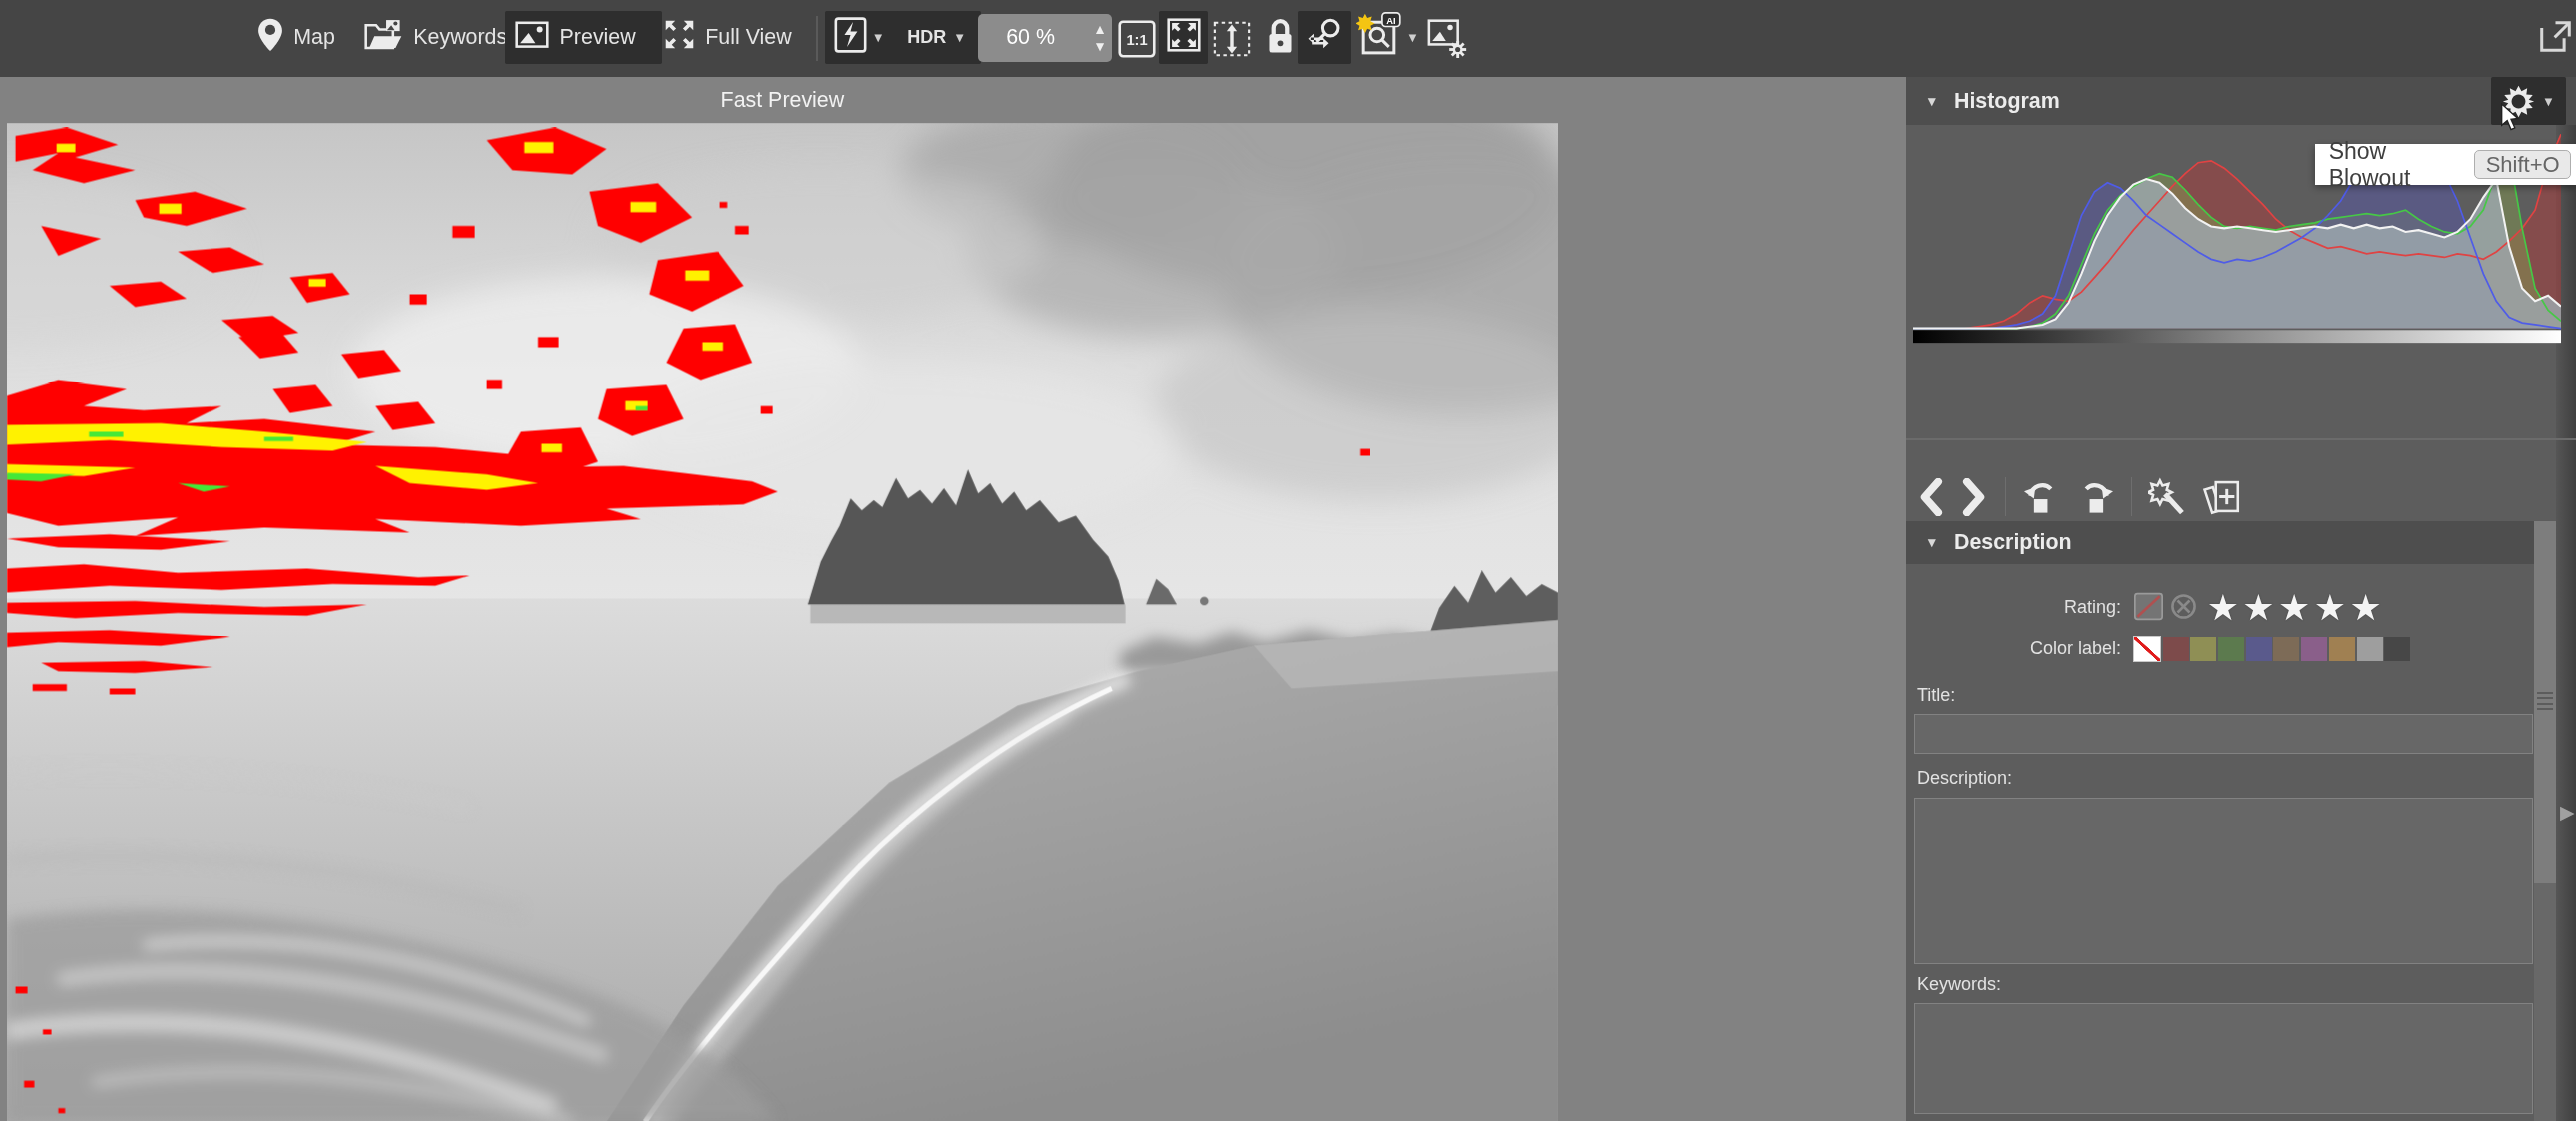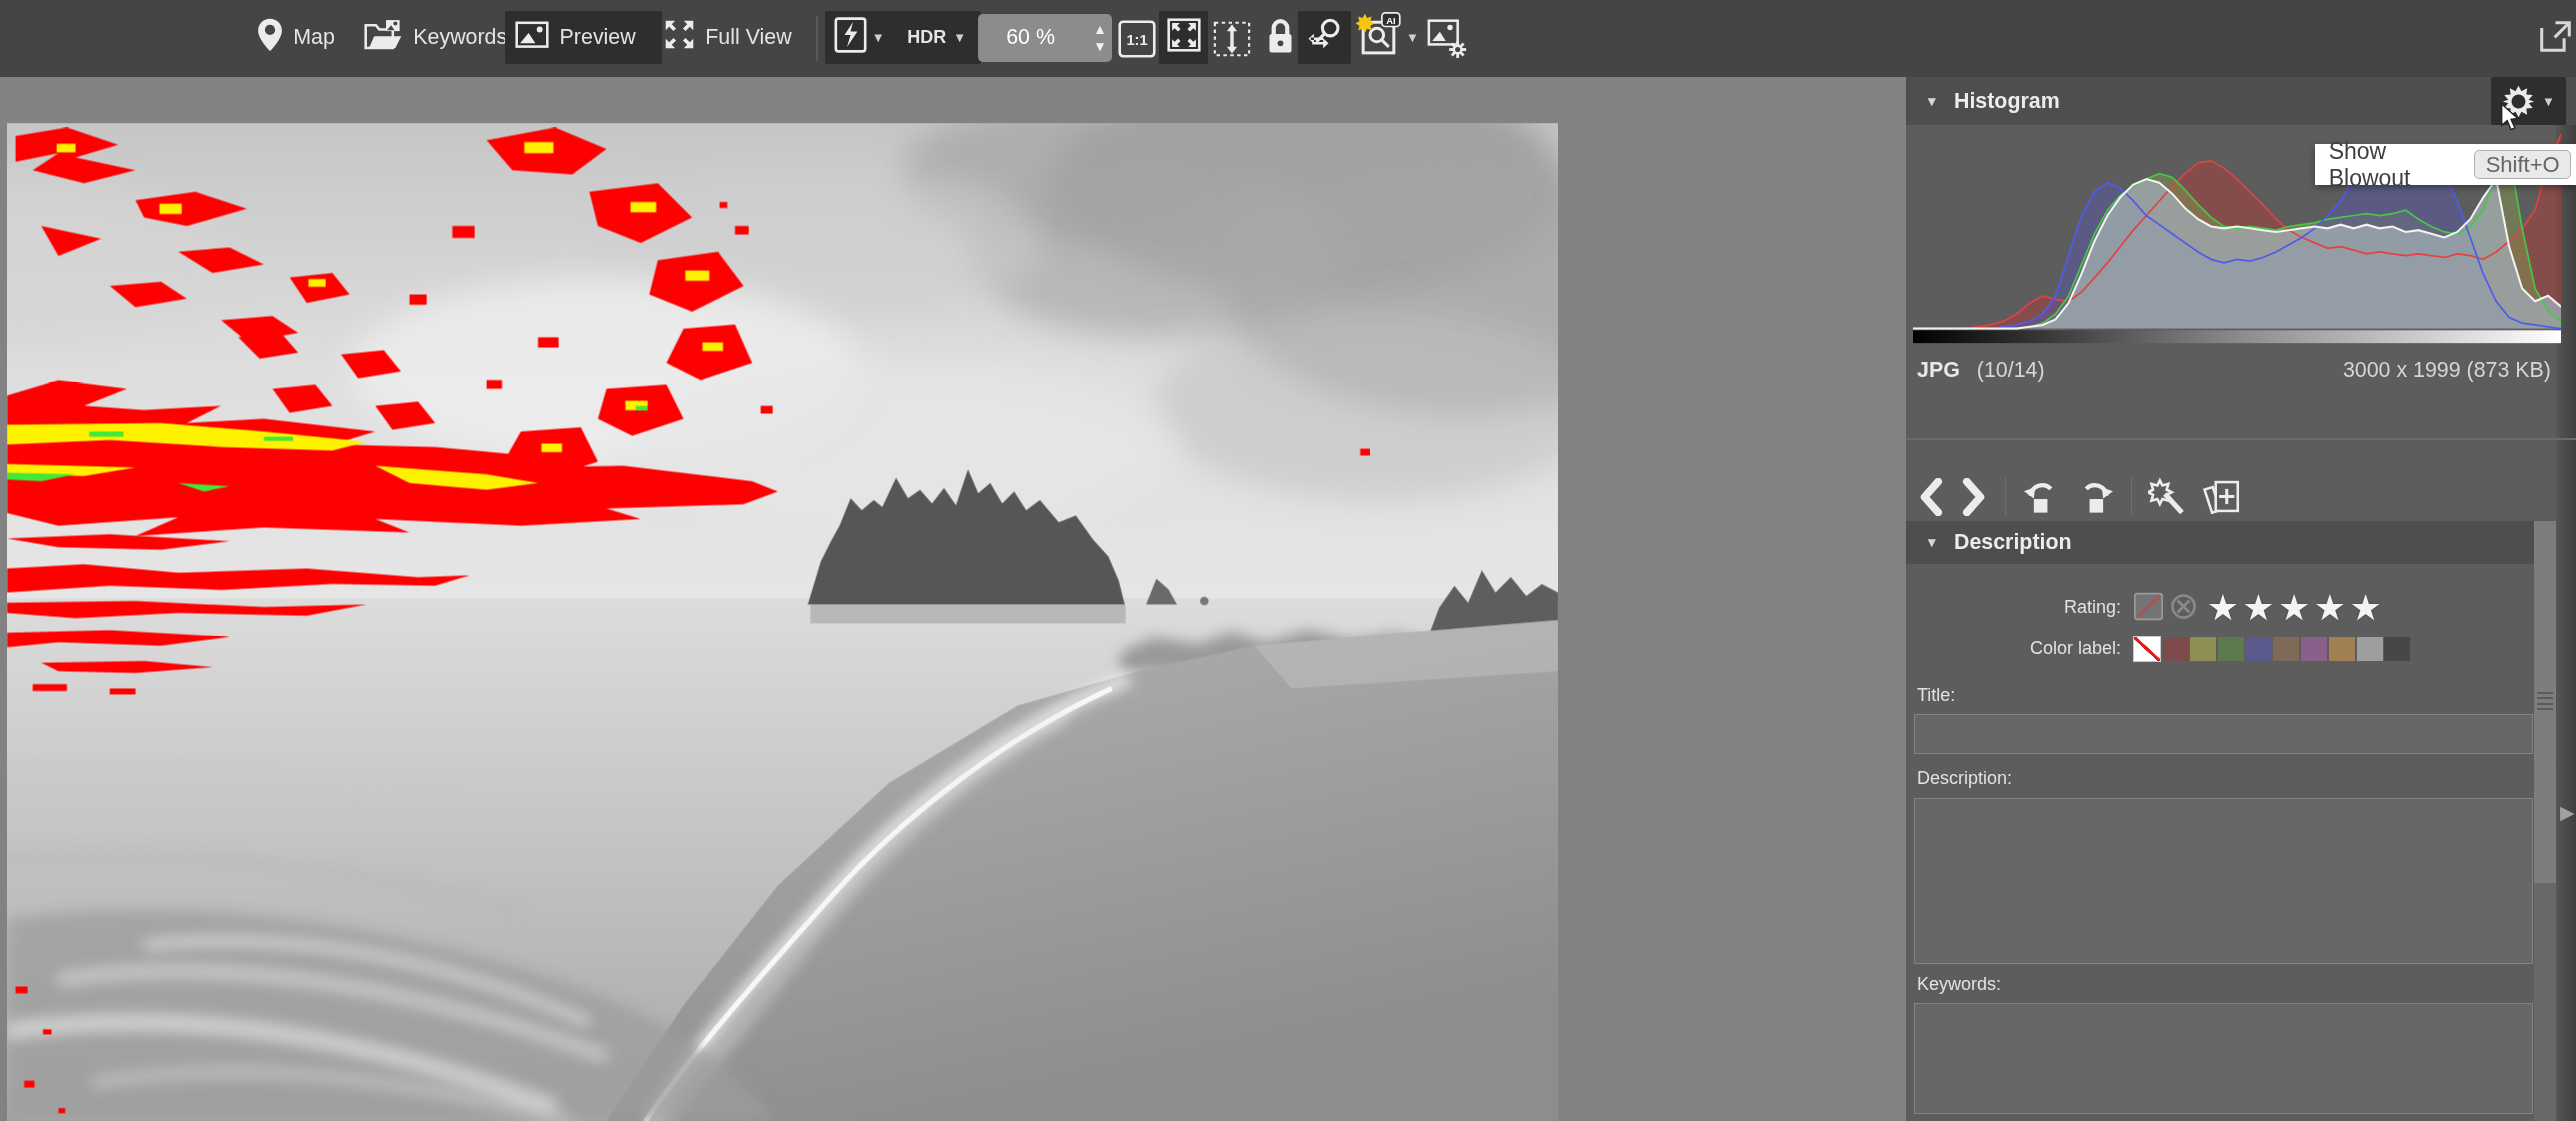--- a/index.html
+++ b/index.html
@@ -205,20 +205,21 @@
   </div>
 
   <div class="abs" style="left:2540px;top:21.4px;">
     <svg width="31" height="31" viewBox="0 0 36 36">
         <path d="M2 8 v26 h26 v-14" fill="none" stroke="#d8d8d8" stroke-width="3.5"></path>
         <path d="M18 2 h16 v16" fill="none" stroke="#d8d8d8" stroke-width="3.5"></path>
         <line x1="34" y1="2" x2="17" y2="19" stroke="#d8d8d8" stroke-width="3.5"></line>
       </svg>
   </div>
 
+  <div class="abs fastpreview" style="left:6.9px;top:88px;width:1551px;text-align:center;">Fast Preview</div>
 
   <div class="abs photo">
     <svg width="1551" height="999" viewBox="0 0 1811 1166">
       <defs>
         <linearGradient id="sky" x1="0" y1="0" x2="0" y2="1">
           <stop offset="0" stop-color="#c6c6c6"></stop>
             <stop offset="0.45" stop-color="#dedede"></stop>
             <stop offset="1" stop-color="#e8e8e8"></stop>
         </linearGradient>
         <linearGradient id="sea" x1="0" y1="0" x2="0" y2="1">
@@ -391,25 +392,20 @@
     <span>Show Blowout</span>
     <span class="kbd">Shift+O</span>
   </div>
 
   <div class="abs" style="left:2500px;top:103px;z-index:9;">
     <svg width="22" height="31" viewBox="0 0 26 36">
         <path d="M2 1 L2 26 L8.5 20.5 L13 31 L17.5 29 L13 19 L21 18 Z" fill="#fff" stroke="#222" stroke-width="1.6"></path>
       </svg>
   </div>
 
-  <div class="abs info-text" style="left:1917px;top:358px;width:634px;display:flex;">
-    <span style="font-weight:bold;">JPG</span>
-    <span style="margin-left:17px;color:#d6d6d6;">(10/14)</span>
-    <span style="margin-left:auto;color:#d6d6d6;">3000 x 1999 (873 KB)</span>
-  </div>
 
   <div class="abs divider" style="left:1906px;top:438px;width:670px;"></div>
 
   <div class="abs navicons" style="left:1916px;top:476px;display:flex;align-items:center;gap:15.4px;height:41px;">
     <span>
         <svg width="29" height="38" viewBox="0 0 34 44">
           <path d="M26 4 L10 22 L26 40" fill="none" stroke="#ececec" stroke-width="9" stroke-linecap="round" stroke-linejoin="round"></path>
         </svg>
       </span>
     <span>

